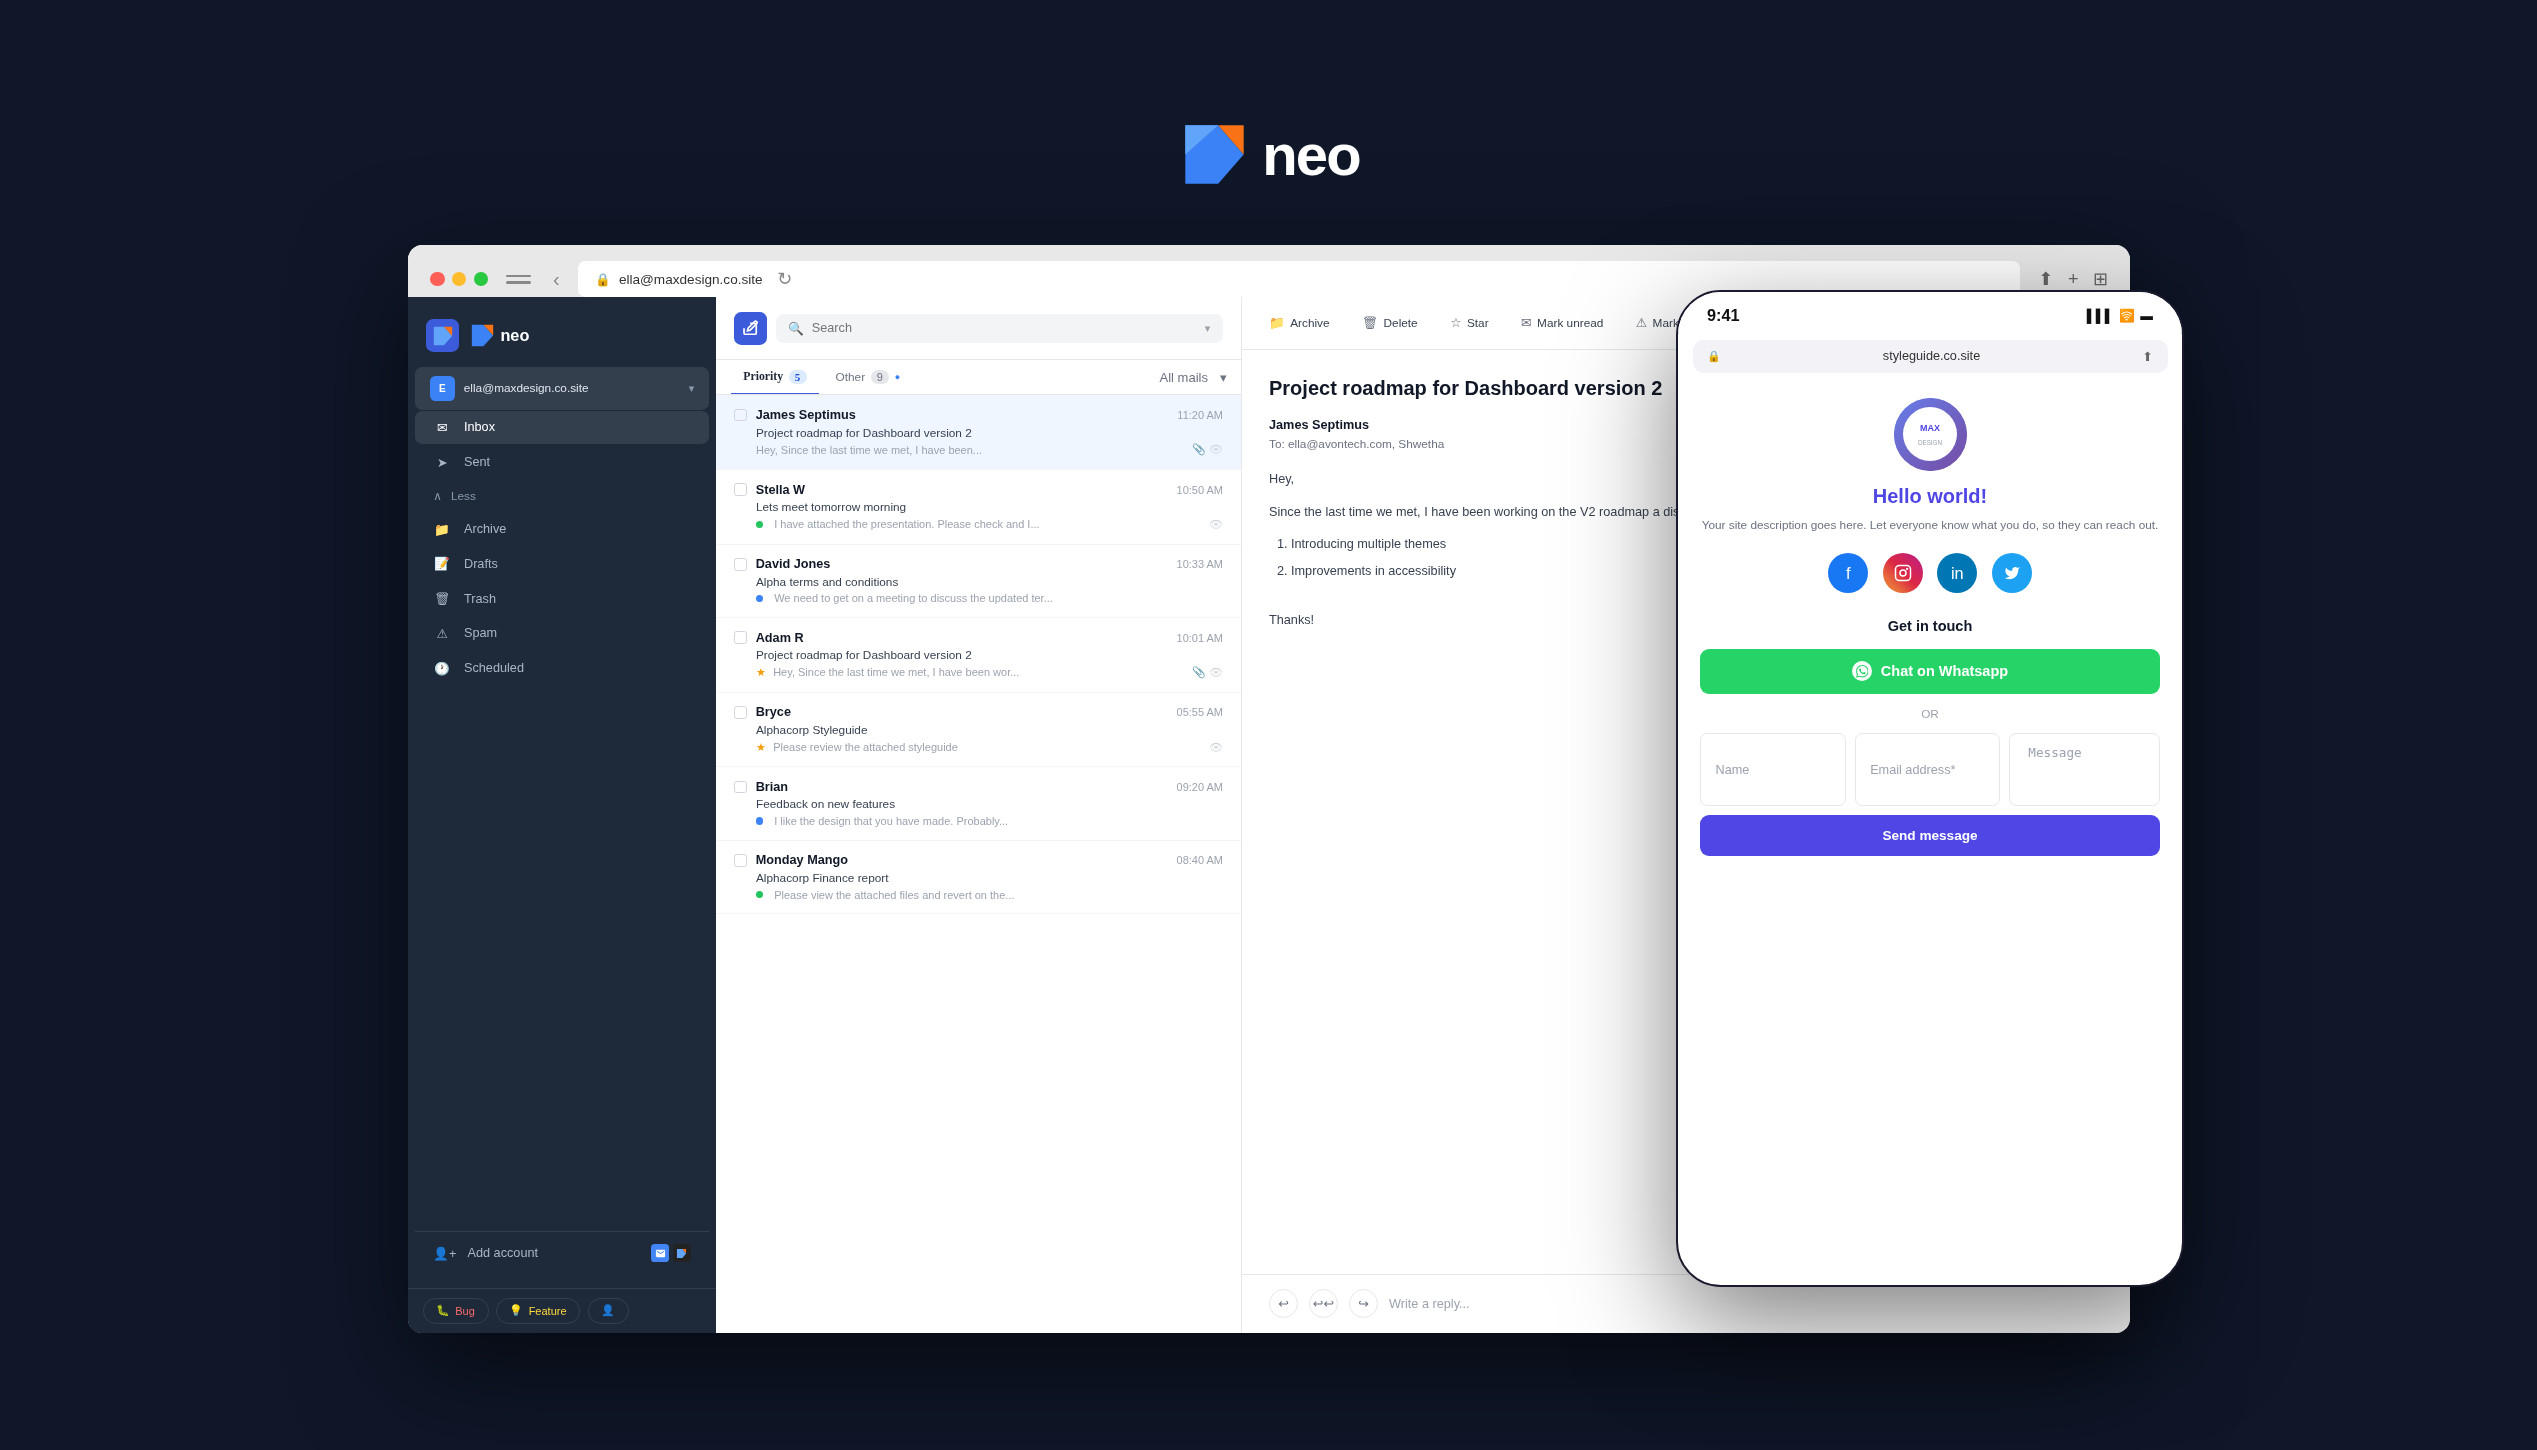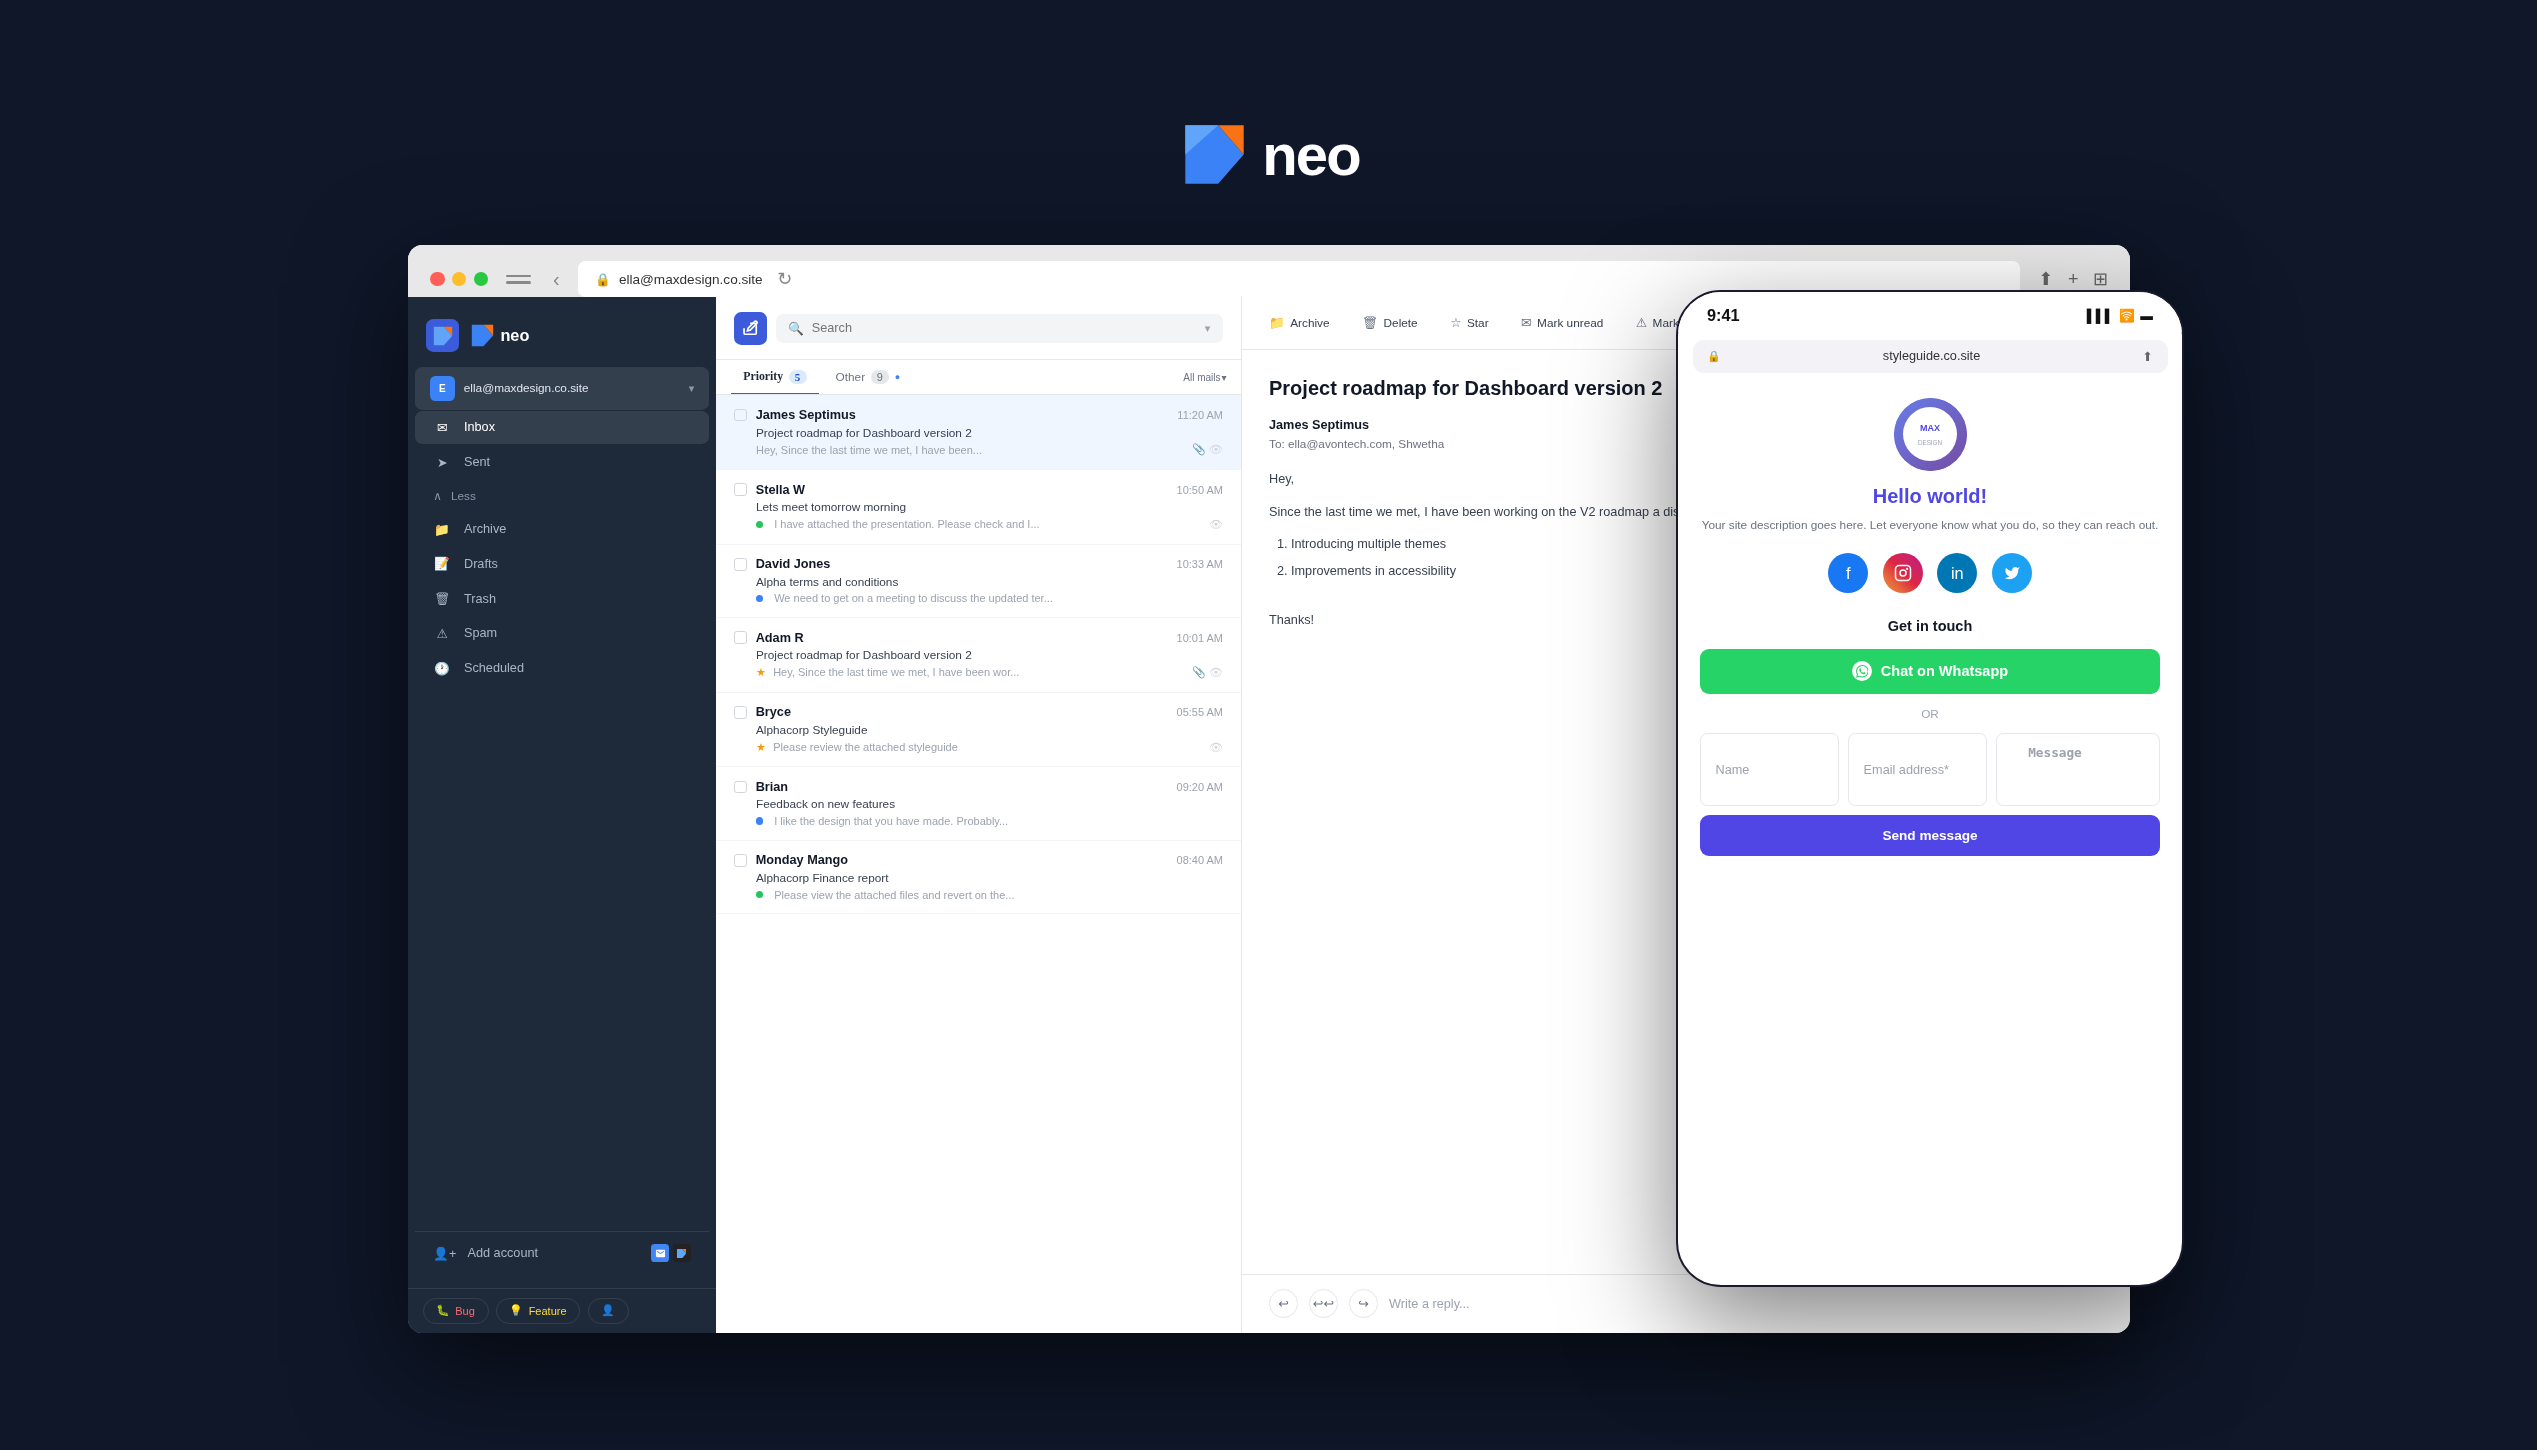--- a/index.html
+++ b/index.html
@@ -360,26 +360,26 @@
     .tab-count {
       background: #e5e7eb;
       border-radius: 9px;
       padding: 0.9px 6.3px;
       font-size: 11px;
     }
     .tab-count.blue { background: #dbeafe; color: #1d4ed8; }
     .tab-dot { color: #3b82f6; font-size: 9px; }
     .all-mails-btn {
       margin-left: auto;
-      font-size: 10px;
+      font-size: 13px;
       color: #6b7280;
       cursor: pointer;
       display: flex;
       align-items: center;
-      gap: 1px;
+      gap: 12px;
     }
 
     
     .email-list {
       flex: 1;
       overflow-y: auto;
     }
     .email-item {
       padding: 12.7px 18px;
       border-bottom: 0.9px solid #f3f4f6;
@@ -687,30 +687,29 @@
       border: 0.9px solid #e5e7eb;
       border-radius: 7.3px;
       font-size: 12.7px;
       color: #374151;
       outline: none;
       background: white;
     }
     .contact-input::placeholder { color: #9ca3af; }
     .contact-textarea {
       width: 100%;
-      padding: 11px 31px;
+      padding: 11px 18px;
       border: 0.9px solid #e5e7eb;
       border-radius: 7.3px;
       font-size: 12.7px;
       color: #374151;
       outline: none;
       resize: none;
       height: 73px;
       background: white;
-      font-weight: bold;
     }
     .contact-textarea::placeholder { color: #9ca3af; }
 
     .send-btn {
       background: #4f46e5;
       color: white;
       border: none;
       border-radius: 9px;
       padding: 12.7px;
       font-size: 13.6px;

